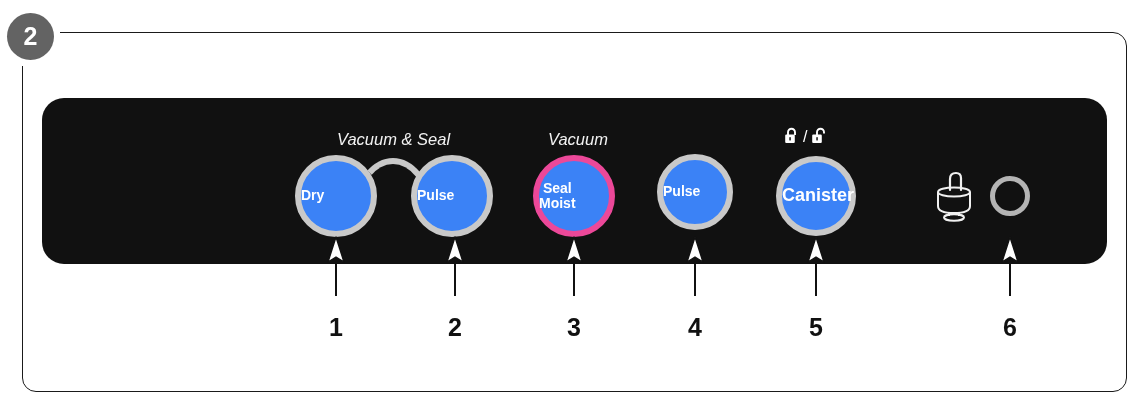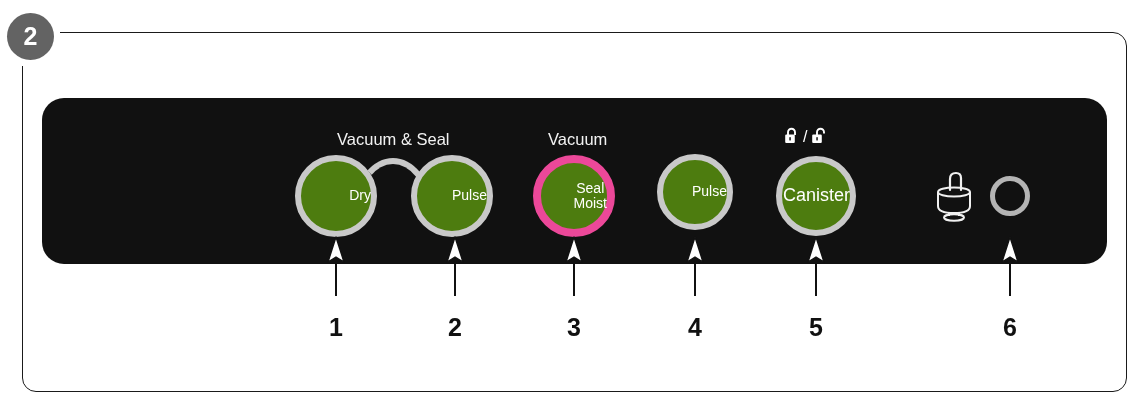--- a/index.html
+++ b/index.html
@@ -72,20 +72,21 @@
     border-radius: 22px;
   }
 
   
   .caption {
     position: absolute;
     color: #f2f2f2;
     font-size: 16.5px;
     white-space: nowrap;
     line-height: 1;
+    font-style: italic;
   }
 
   
   .lockrow {
     position: absolute;
     display: flex;
     align-items: center;
     gap: 4px;
     color: #ffffff;
   }
@@ -95,29 +96,30 @@
     transform: translateY(-1px);
   }
 
   
   .btn {
     position: absolute;
     border-radius: 50%;
     box-sizing: border-box;
     display: flex;
     align-items: center;
-    justify-content: flex-end;
-    background: #4d7c0f;
+    justify-content: flex-start;
+    background: #3b82f6;
     color: #ffffff;
     text-align: center;
     line-height: 1.08;
     font-size: 14px;
+    font-weight: bold;
   }
   .btn.bright { border: 6px solid #c9c9c9; }
-  .btn.dim    { border: 8px solid #ec4899; }
+  .btn.dim    { border: 6px solid #ec4899; }
   .btn .lbl   { pointer-events: none; }
 
   
   .bridge {
     position: absolute;
     left: 355px;
     top: 158px;
     width: 76px;
     height: 48px;
     border: 6px solid #c9c9c9;

